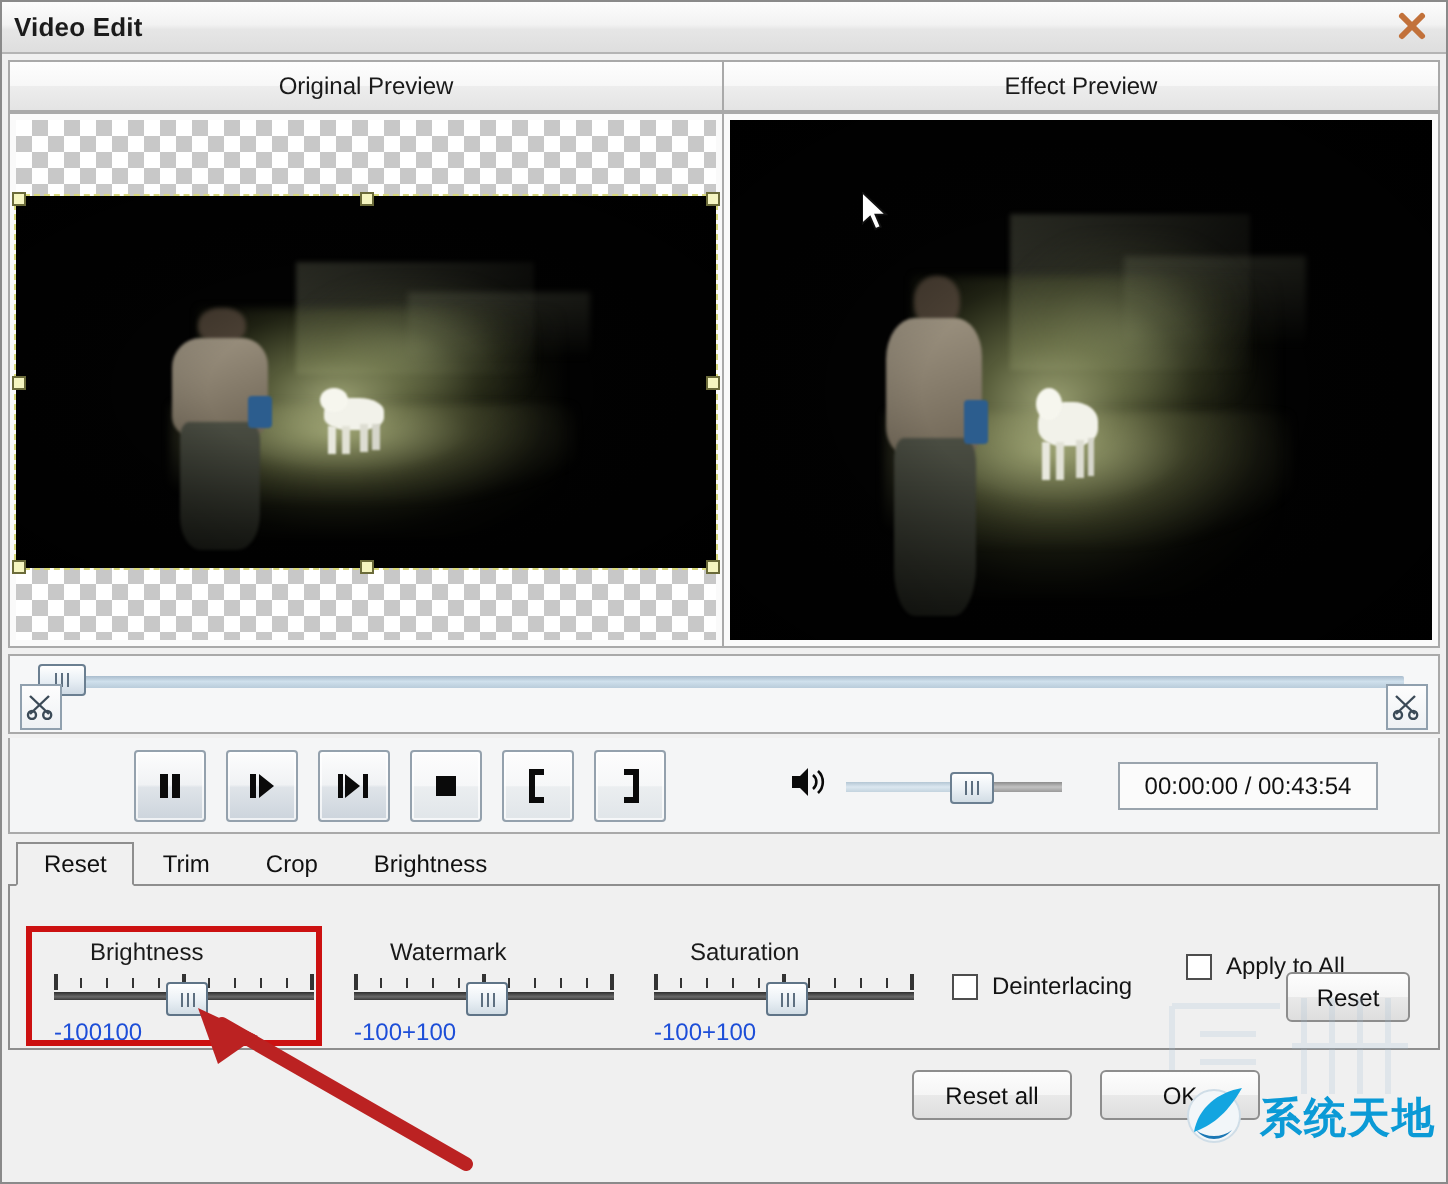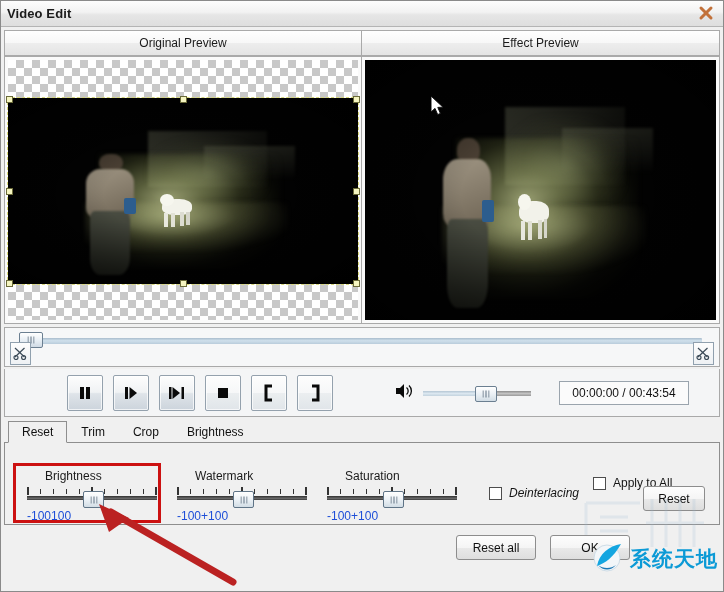--- a/index.html
+++ b/index.html
@@ -699,21 +699,21 @@
         <div class="slider-thumb">
           <div class="thumb-grip"></div>
         </div>
       </div>
       <div class="slider-minmax">
         <span>-100</span>
         <span>+100</span>
       </div>
     </div>
 
-    <div class="checkbox-row" style="left:484px;top:43px;font-style:italic;">
+    <div class="checkbox-row" style="left:471px;top:43px;">
       <div class="cbx"></div>
       <span class="cbx-label">Deinterlacing</span>
     </div>
 
     <div class="checkbox-row" style="left:588px;top:33px;">
       <div class="cbx"></div>
       <span class="cbx-label">Apply to All</span>
     </div>
 
     <div class="btn reset-btn">Reset</div>

